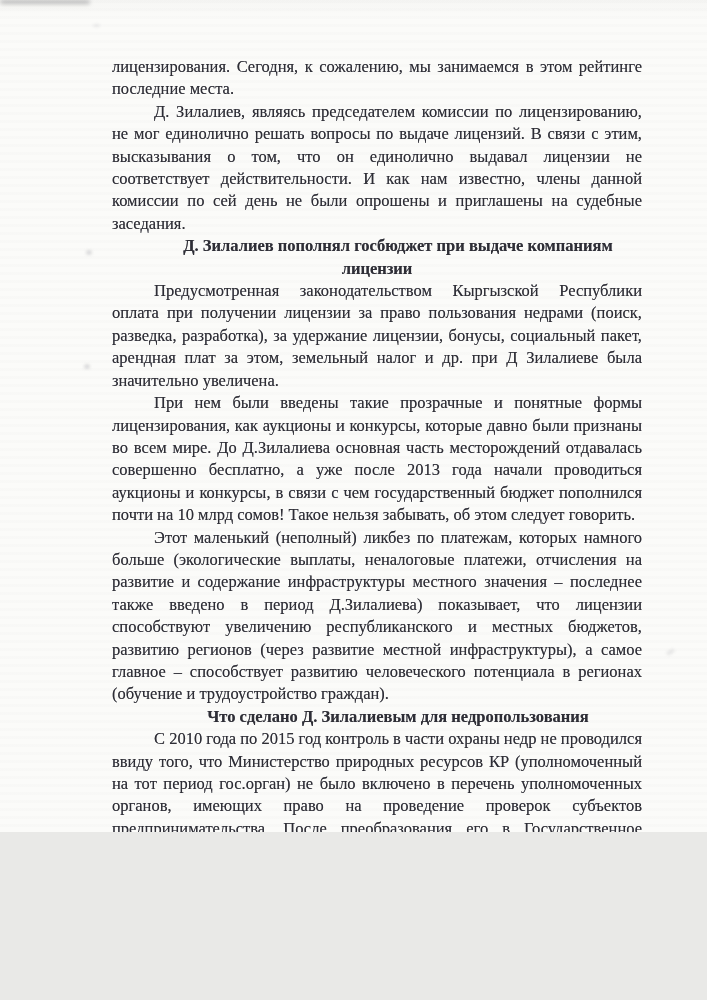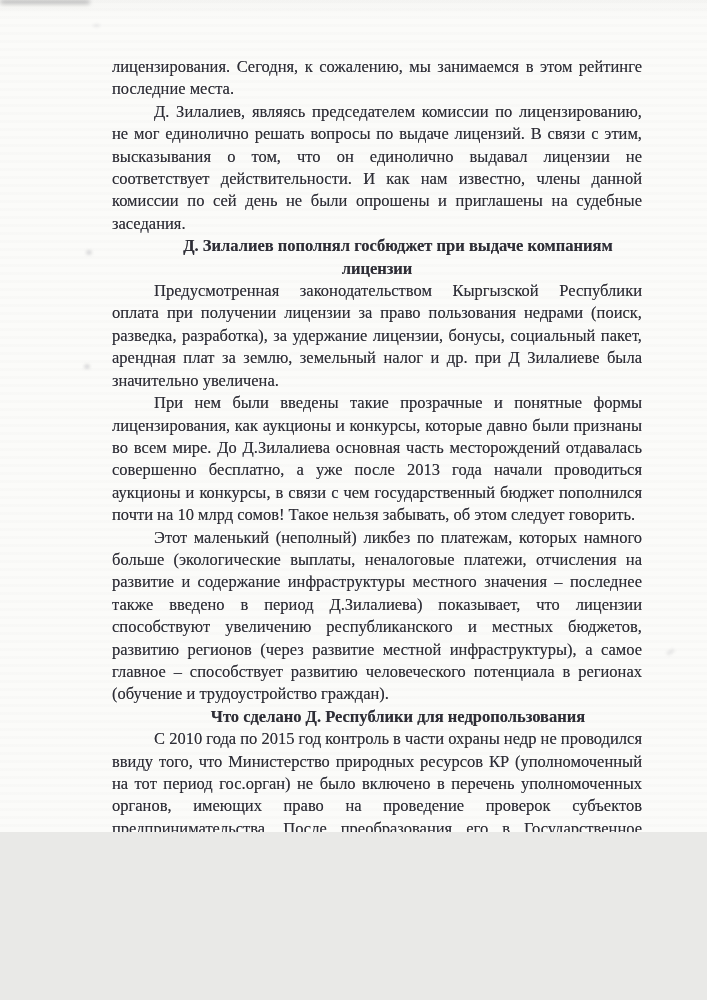--- a/index.html
+++ b/index.html
@@ -104,27 +104,27 @@
   <span class="artifact a4"></span>
 
   <div class="content">
 
     <p class="no-indent">лицензирования. Сегодня, к сожалению, мы занимаемся в этом рейтинге последние места.</p>
 
     <p>Д. Зилалиев, являясь председателем комиссии по лицензированию, не мог единолично решать вопросы по выдаче лицензий. В связи с этим, высказывания о том, что он единолично выдавал лицензии не соответствует действительности. И как нам известно, члены данной комиссии по сей день не были опрошены и приглашены на судебные заседания.</p>
 
     <p class="heading heading-budget">Д. Зилалиев пополнял госбюджет при выдаче компаниям лицензии</p>
 
-    <p>Предусмотренная законодательством Кыргызской Республики оплата при получении лицензии за право пользования недрами (поиск, разведка, разработка), за удержание лицензии, бонусы, социальный пакет, арендная плат за землю, земельный налог и др. при Д Зилалиеве была значительно увеличена.</p>
+    <p>Предусмотренная законодательством Кыргызской Республики оплата при получении лицензии за право пользования недрами (поиск, разведка, разработка), за удержание лицензии, бонусы, социальный пакет, арендная плат за этом, земельный налог и др. при Д Зилалиеве была значительно увеличена.</p>
 
     <p>При нем были введены такие прозрачные и понятные формы лицензирования, как аукционы и конкурсы, которые давно были признаны во всем мире. До Д.Зилалиева основная часть месторождений отдавалась совершенно бесплатно, а уже после 2013 года начали проводиться аукционы и конкурсы, в связи с чем государственный бюджет пополнился почти на 10 млрд сомов! Такое нельзя забывать, об этом следует говорить.</p>
 
     <p>Этот маленький (неполный) ликбез по платежам, которых намного больше (экологические выплаты, неналоговые платежи, отчисления на развитие и содержание инфраструктуры местного значения – последнее также введено в период Д.Зилалиева) показывает, что лицензии способствуют увеличению республиканского и местных бюджетов, развитию регионов (через развитие местной инфраструктуры), а самое главное – способствует развитию человеческого потенциала в регионах (обучение и трудоустройство граждан).</p>
 
-    <p class="heading heading-done">Что сделано Д. Республики для недропользования</p>
+    <p class="heading heading-done">Что сделано Д. Зилалиевым для недропользования</p>
 
 
     <p class="para-control">С 2010 года по 2015 год контроль в части охраны недр не проводился ввиду того, что Министерство природных ресурсов КР (уполномоченный на тот период гос.орган) не было включено в перечень уполномоченных органов, имеющих право на проведение проверок субъектов предпринимательства. После преобразования его в Государственное агентство по геологии и минеральным ресурсам (ГАГМР), все функции надзора и контроля были переданы в Государственную инспекцию по экологической и технической безопасности (ГИЭТБ), тем не менее функция контроля в области охраны недр не была закреплена ни в одном государственном органе. В этой связи ГАГМР были подготовлены ряд нормативных правовых актов, в результате которых</p>
 
   </div>
 
   <div class="page-number">3</div>
 
 </div>
 

